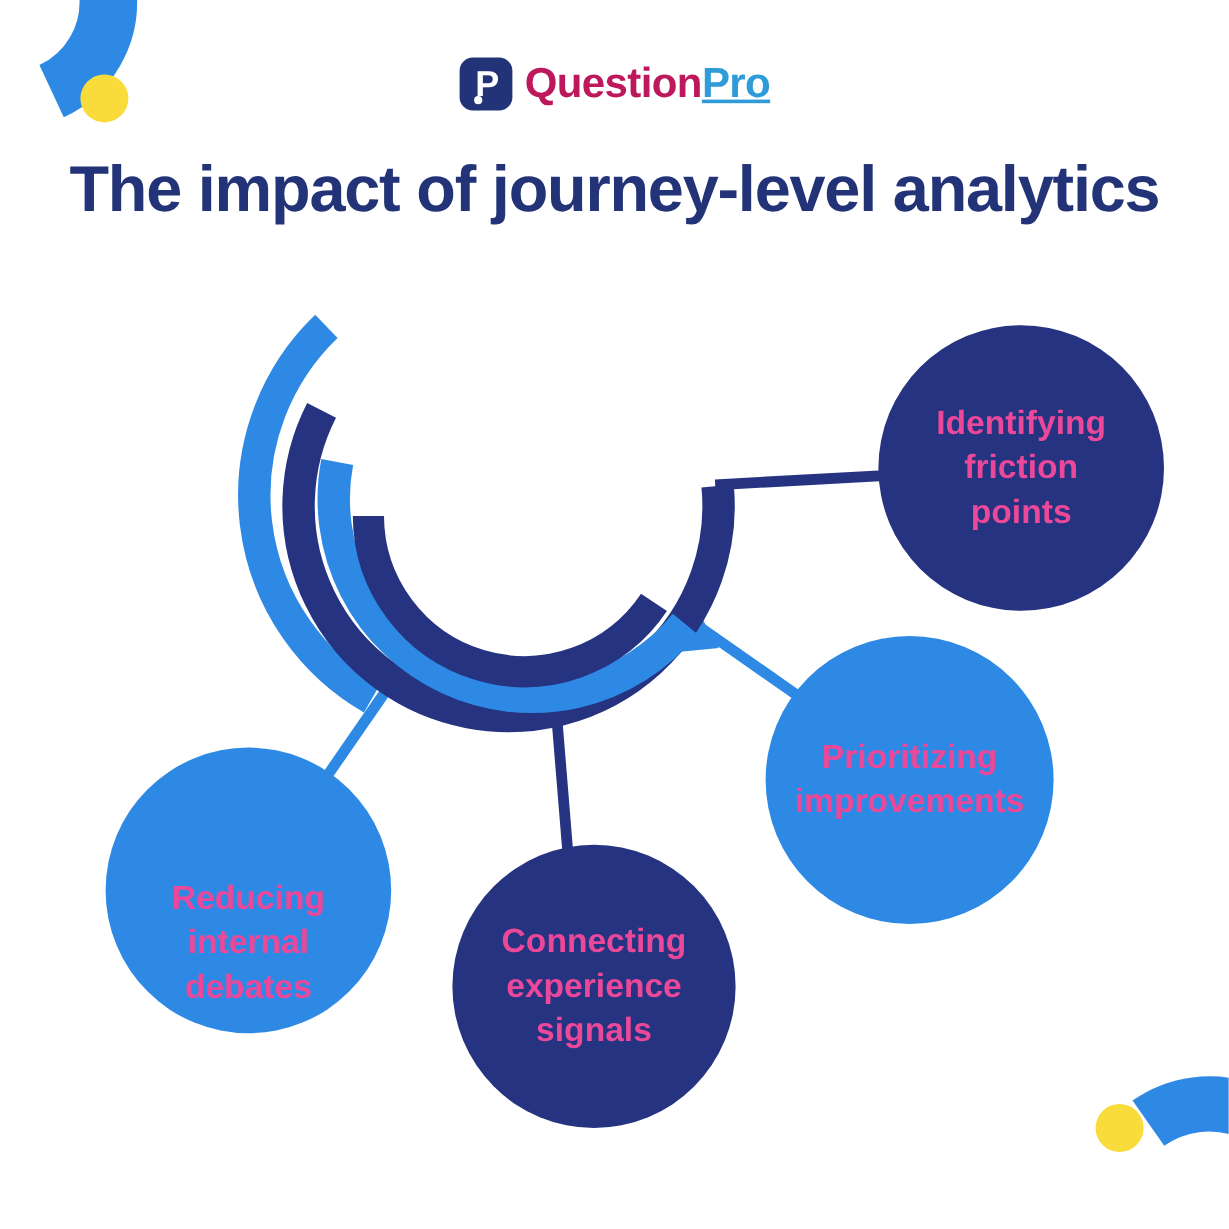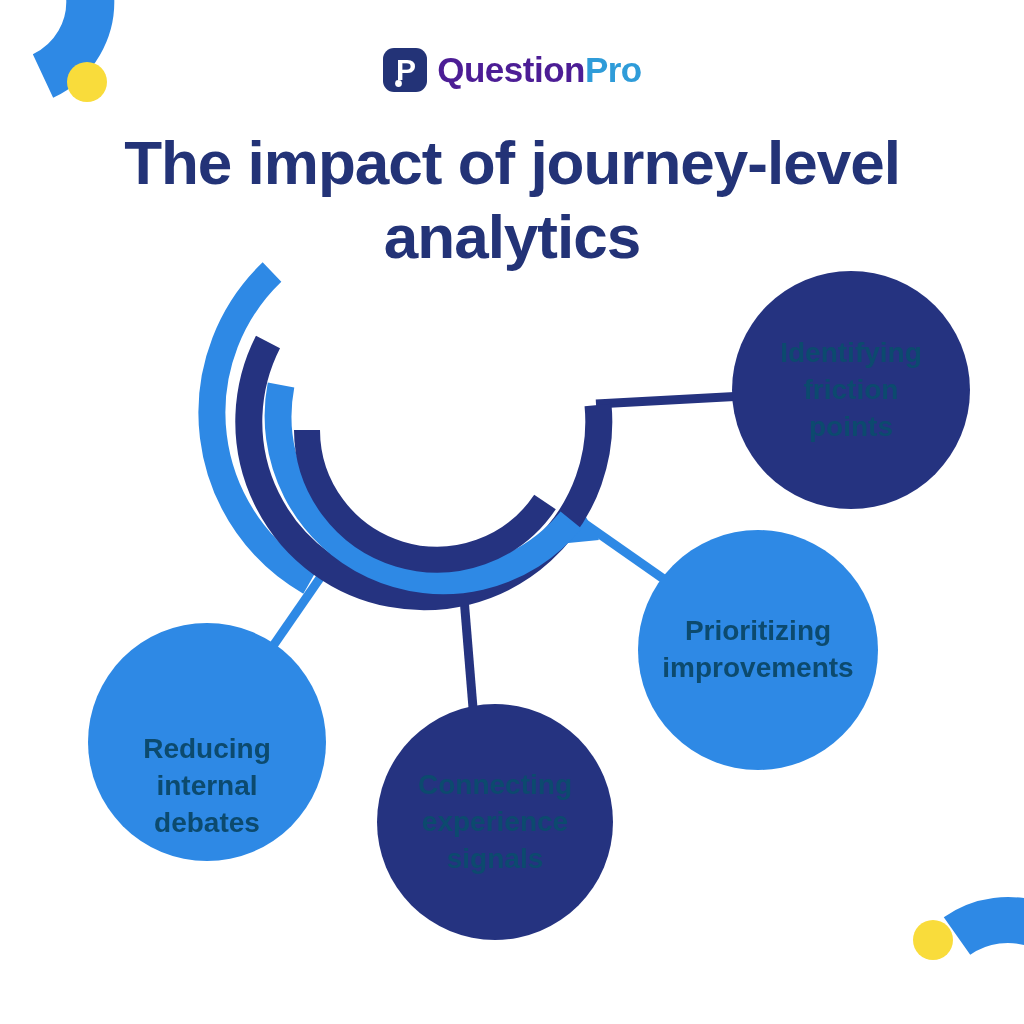--- a/index.html
+++ b/index.html
@@ -7,30 +7,30 @@
     position:relative;width:1024px;height:1024px;overflow:hidden;background:#ffffff;
     font-family:"Liberation Sans", sans-serif;
   }
   #scene{position:absolute;left:0;top:0;width:1024px;height:1024px;}
   .logo-row{
     position:absolute;top:46px;left:0;width:1024px;height:48px;
     display:flex;align-items:center;justify-content:center;gap:9px;
   }
   .logo-mark{width:46px;height:46px;flex:0 0 auto;}
   .logo-word{font-size:35px;font-weight:600;letter-spacing:-0.5px;line-height:46px;}
-  .word-question{color:#4c1d95;}
-  .word-pro{color:#2F9CD9;}
+  .word-question{color:#be185d;}
+  .word-pro{color:#2F9CD9;text-decoration:underline;}
   .page-title{
     position:absolute;top:126px;left:0;width:1024px;
     text-align:center;color:#233377;font-weight:bold;
-    font-size:62px;letter-spacing:-1px;line-height:1.2;
+    font-size:54px;letter-spacing:-1px;line-height:1.2;
   }
   .node-label{
     position:absolute;transform:translate(-50%,-50%);
-    width:230px;text-align:center;color:#0c4a6e;font-weight:bold;
+    width:230px;text-align:center;color:#ec4899;font-weight:bold;
     font-size:28px;line-height:1.32;white-space:pre-line;
   }
   .lbl-identifying{left:851px;top:390px;}
   .lbl-prioritizing{left:758px;top:650px;}
   .lbl-connecting{left:495px;top:822px;}
   .lbl-reducing{left:207px;top:742px;margin-top:44px;}
 </style>
 </head>
 <body>
 

